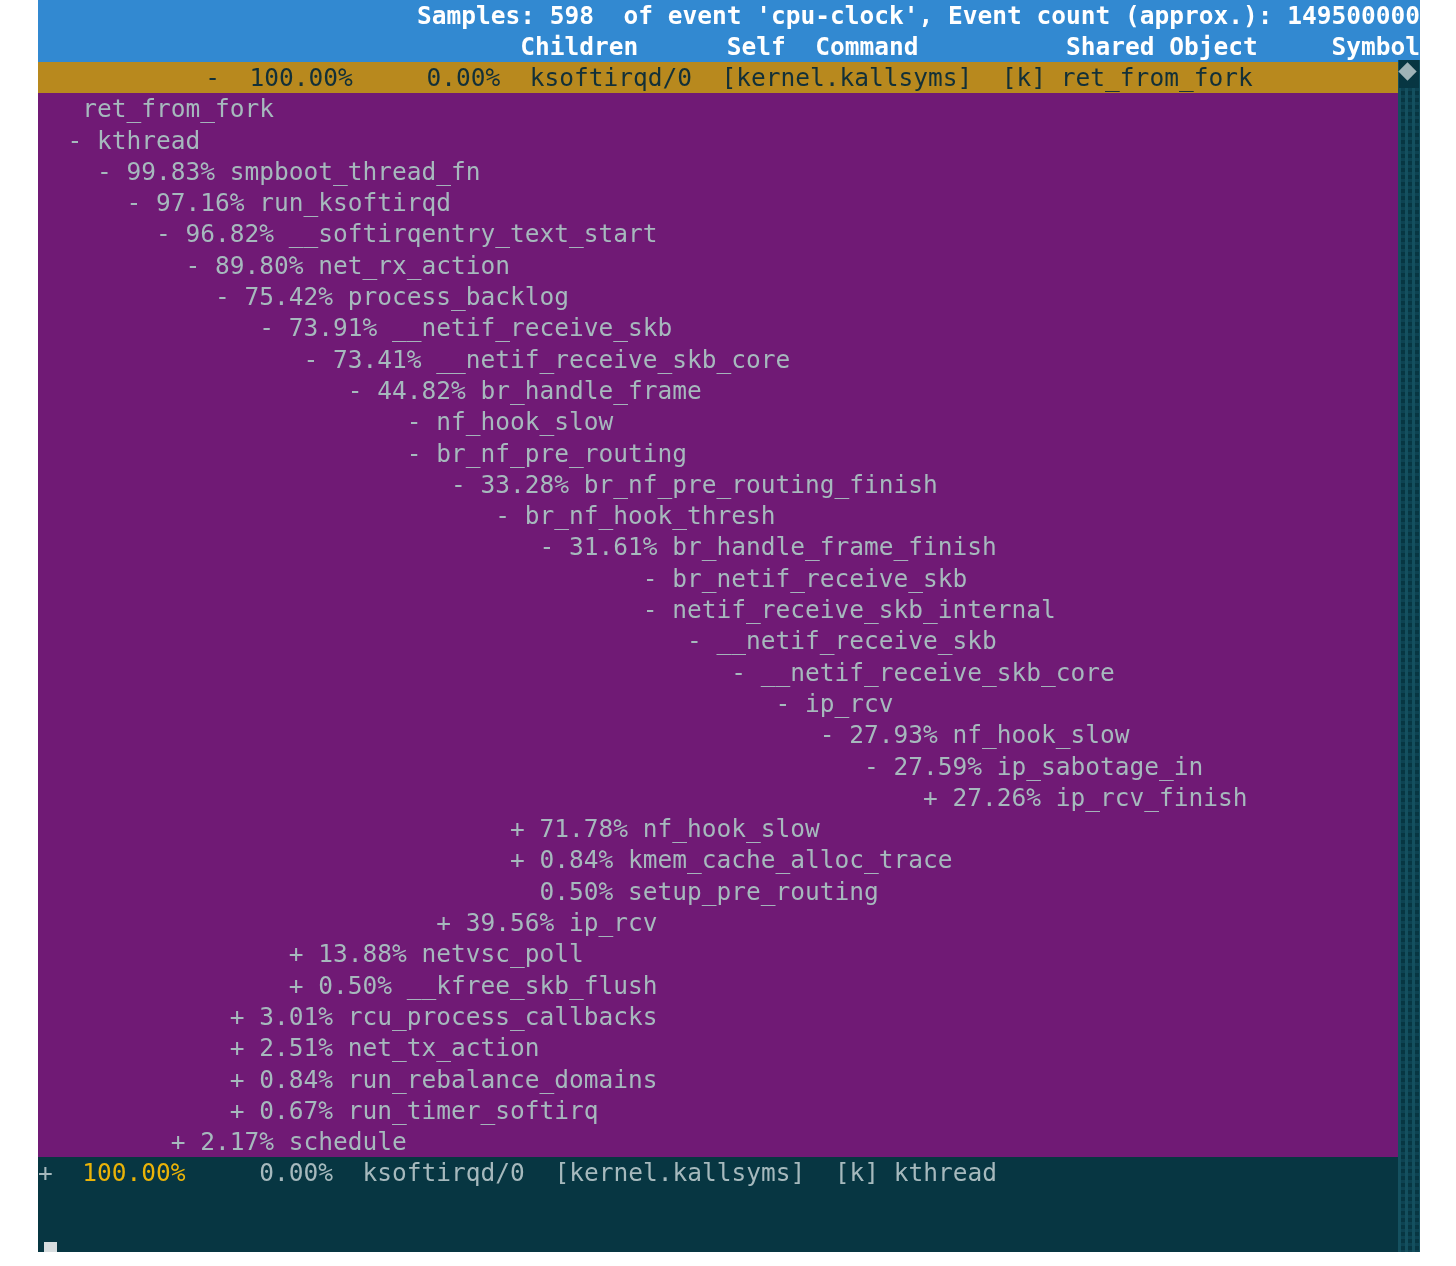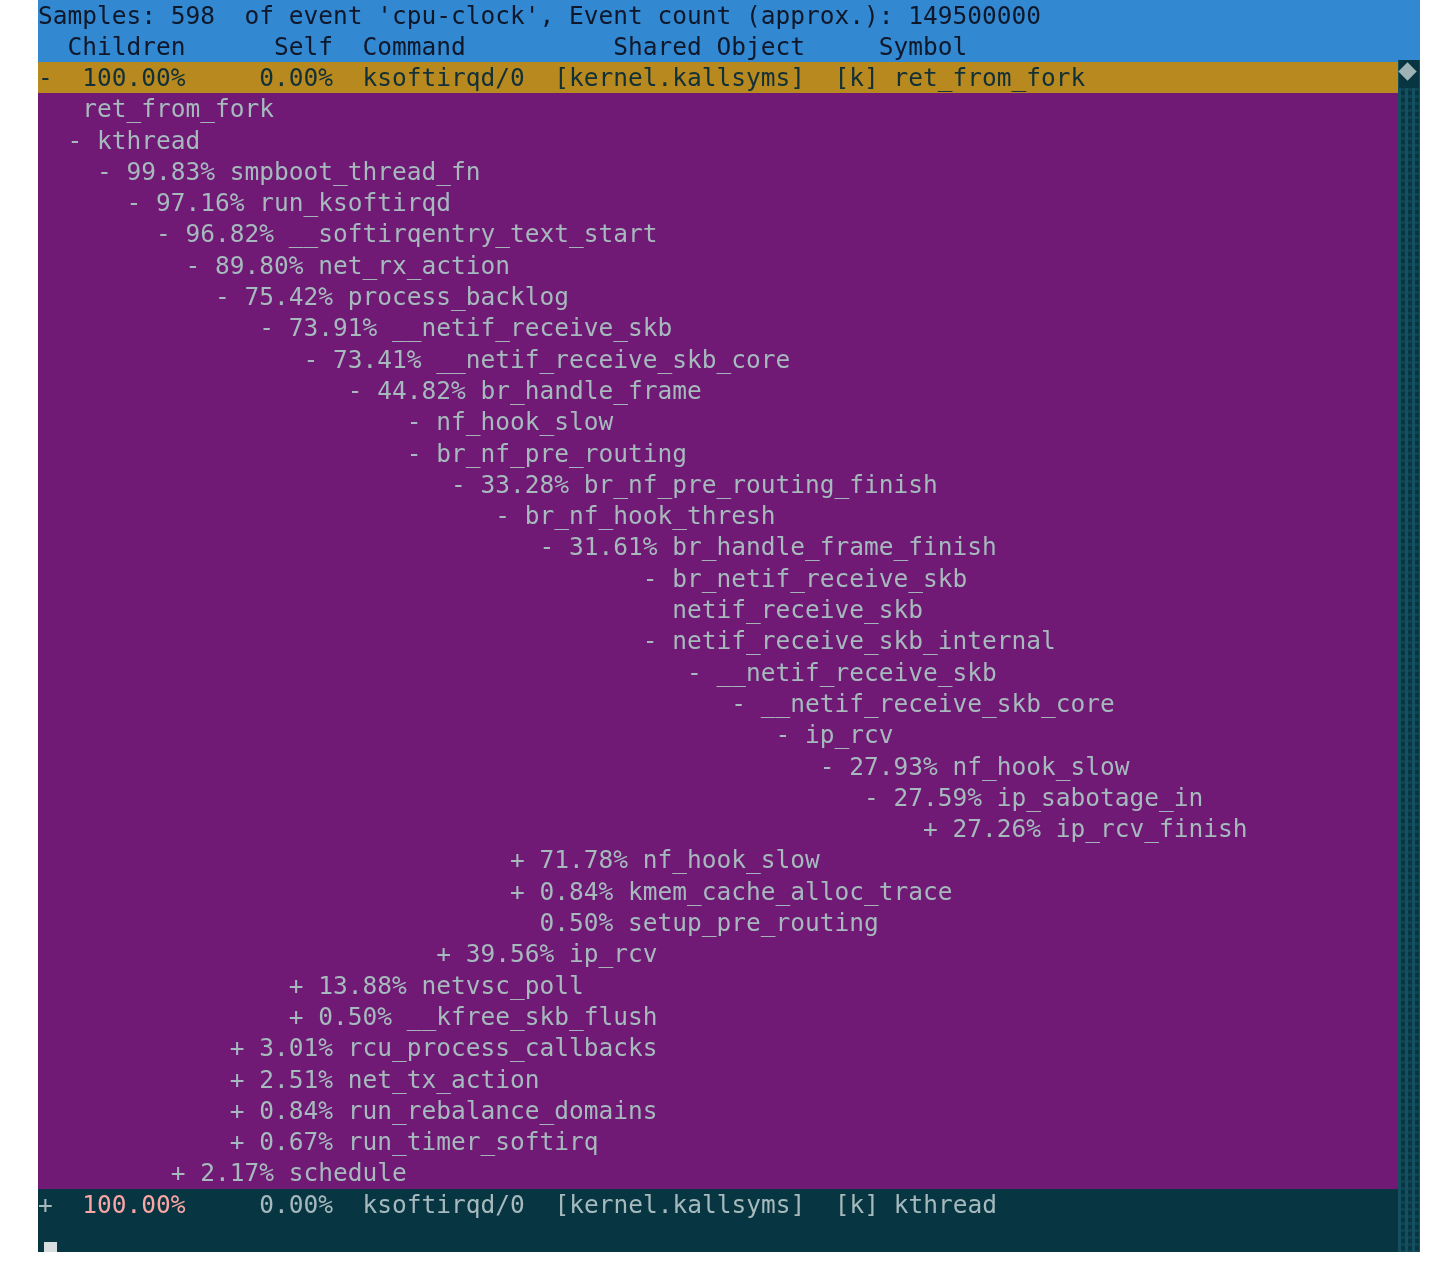--- a/index.html
+++ b/index.html
@@ -31,46 +31,48 @@
     line-height: 31.3px;
     white-space: pre;
     font-size: 24.5px;
     letter-spacing: 0px;
     font-family: "DejaVu Sans Mono", "Liberation Mono", monospace;
   }
 
   
   .hdr {
     background: #3289d1;
-    color: #0f172a;
-    font-weight: normal;
+    color: #ffffff;
+    font-weight: bold;
     width: 1382px;
+    text-align: right;
   }
   .hdr-title { height: 31px; line-height: 31px; }
   .hdr-cols  { height: 31px; line-height: 31px; }
 
   
   .selected {
     background: #b8891e;
     color: #123038;
     width: 1382px;
+    text-align: center;
   }
 
   
   .tree {
     color: #a6b9bd;
     background: #701a75;
   }
 
   
   .entry-last {
     background: #073642;
     color: #a6b9bd;
   }
-  .entry-last .pct-red { color: #fca5a5; }
+  .entry-last .pct-red { color: #eab308; }
 
   
 
   
   #scrollbar {
     position: absolute;
     right: 0px;
     top: 60px;
     width: 22px;
     height: 1192px;
@@ -146,21 +148,20 @@
       <div class="row tree"><span>            </span><span>- </span><span>75.42% </span><span>process_backlog</span></div>
       <div class="row tree"><span>               </span><span>- </span><span>73.91% </span><span>__netif_receive_skb</span></div>
       <div class="row tree"><span>                  </span><span>- </span><span>73.41% </span><span>__netif_receive_skb_core</span></div>
       <div class="row tree"><span>                     </span><span>- </span><span>44.82% </span><span>br_handle_frame</span></div>
       <div class="row tree"><span>                         </span><span>- </span><span>nf_hook_slow</span></div>
       <div class="row tree"><span>                         </span><span>- </span><span>br_nf_pre_routing</span></div>
       <div class="row tree"><span>                            </span><span>- </span><span>33.28% </span><span>br_nf_pre_routing_finish</span></div>
       <div class="row tree"><span>                               </span><span>- </span><span>br_nf_hook_thresh</span></div>
       <div class="row tree"><span>                                  </span><span>- </span><span>31.61% </span><span>br_handle_frame_finish</span></div>
       <div class="row tree"><span>                                         </span><span>- </span><span>br_netif_receive_skb</span></div>
-      <div class="row tree"><span>                                           </span><span>netif_receive_skb</span></div>
       <div class="row tree"><span>                                         </span><span>- </span><span>netif_receive_skb_internal</span></div>
       <div class="row tree"><span>                                            </span><span>- </span><span>__netif_receive_skb</span></div>
       <div class="row tree"><span>                                               </span><span>- </span><span>__netif_receive_skb_core</span></div>
       <div class="row tree"><span>                                                  </span><span>- </span><span>ip_rcv</span></div>
       <div class="row tree"><span>                                                     </span><span>- </span><span>27.93% </span><span>nf_hook_slow</span></div>
       <div class="row tree"><span>                                                        </span><span>- </span><span>27.59% </span><span>ip_sabotage_in</span></div>
       <div class="row tree"><span>                                                            </span><span>+ </span><span>27.26% </span><span>ip_rcv_finish</span></div>
       <div class="row tree"><span>                                </span><span>+ </span><span>71.78% </span><span>nf_hook_slow</span></div>
       <div class="row tree"><span>                                </span><span>+ </span><span>0.84% </span><span>kmem_cache_alloc_trace</span></div>
       <div class="row tree"><span>                                  </span><span>0.50% </span><span>setup_pre_routing</span></div>

